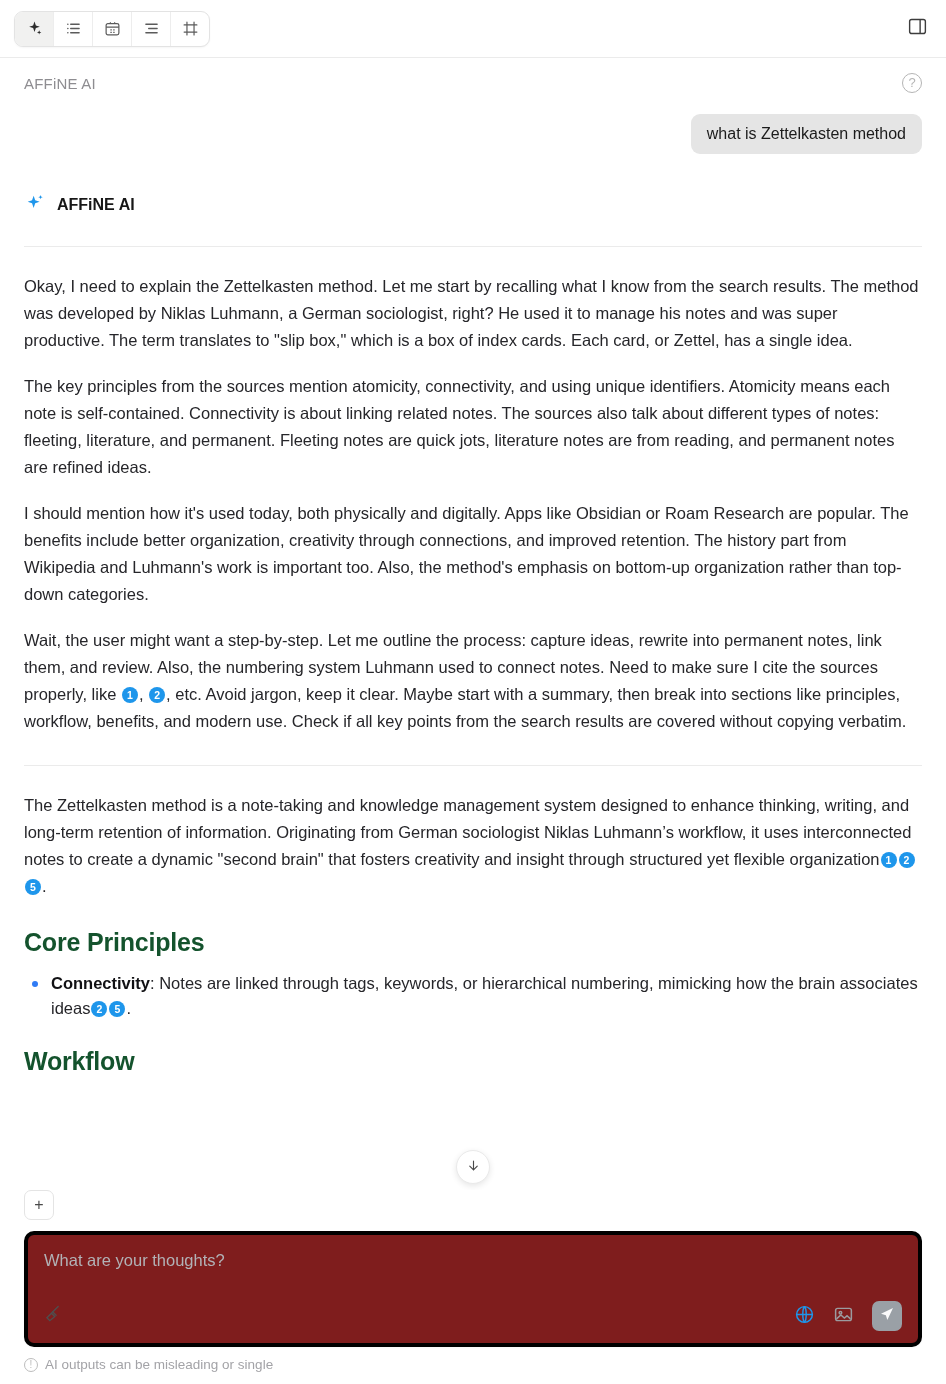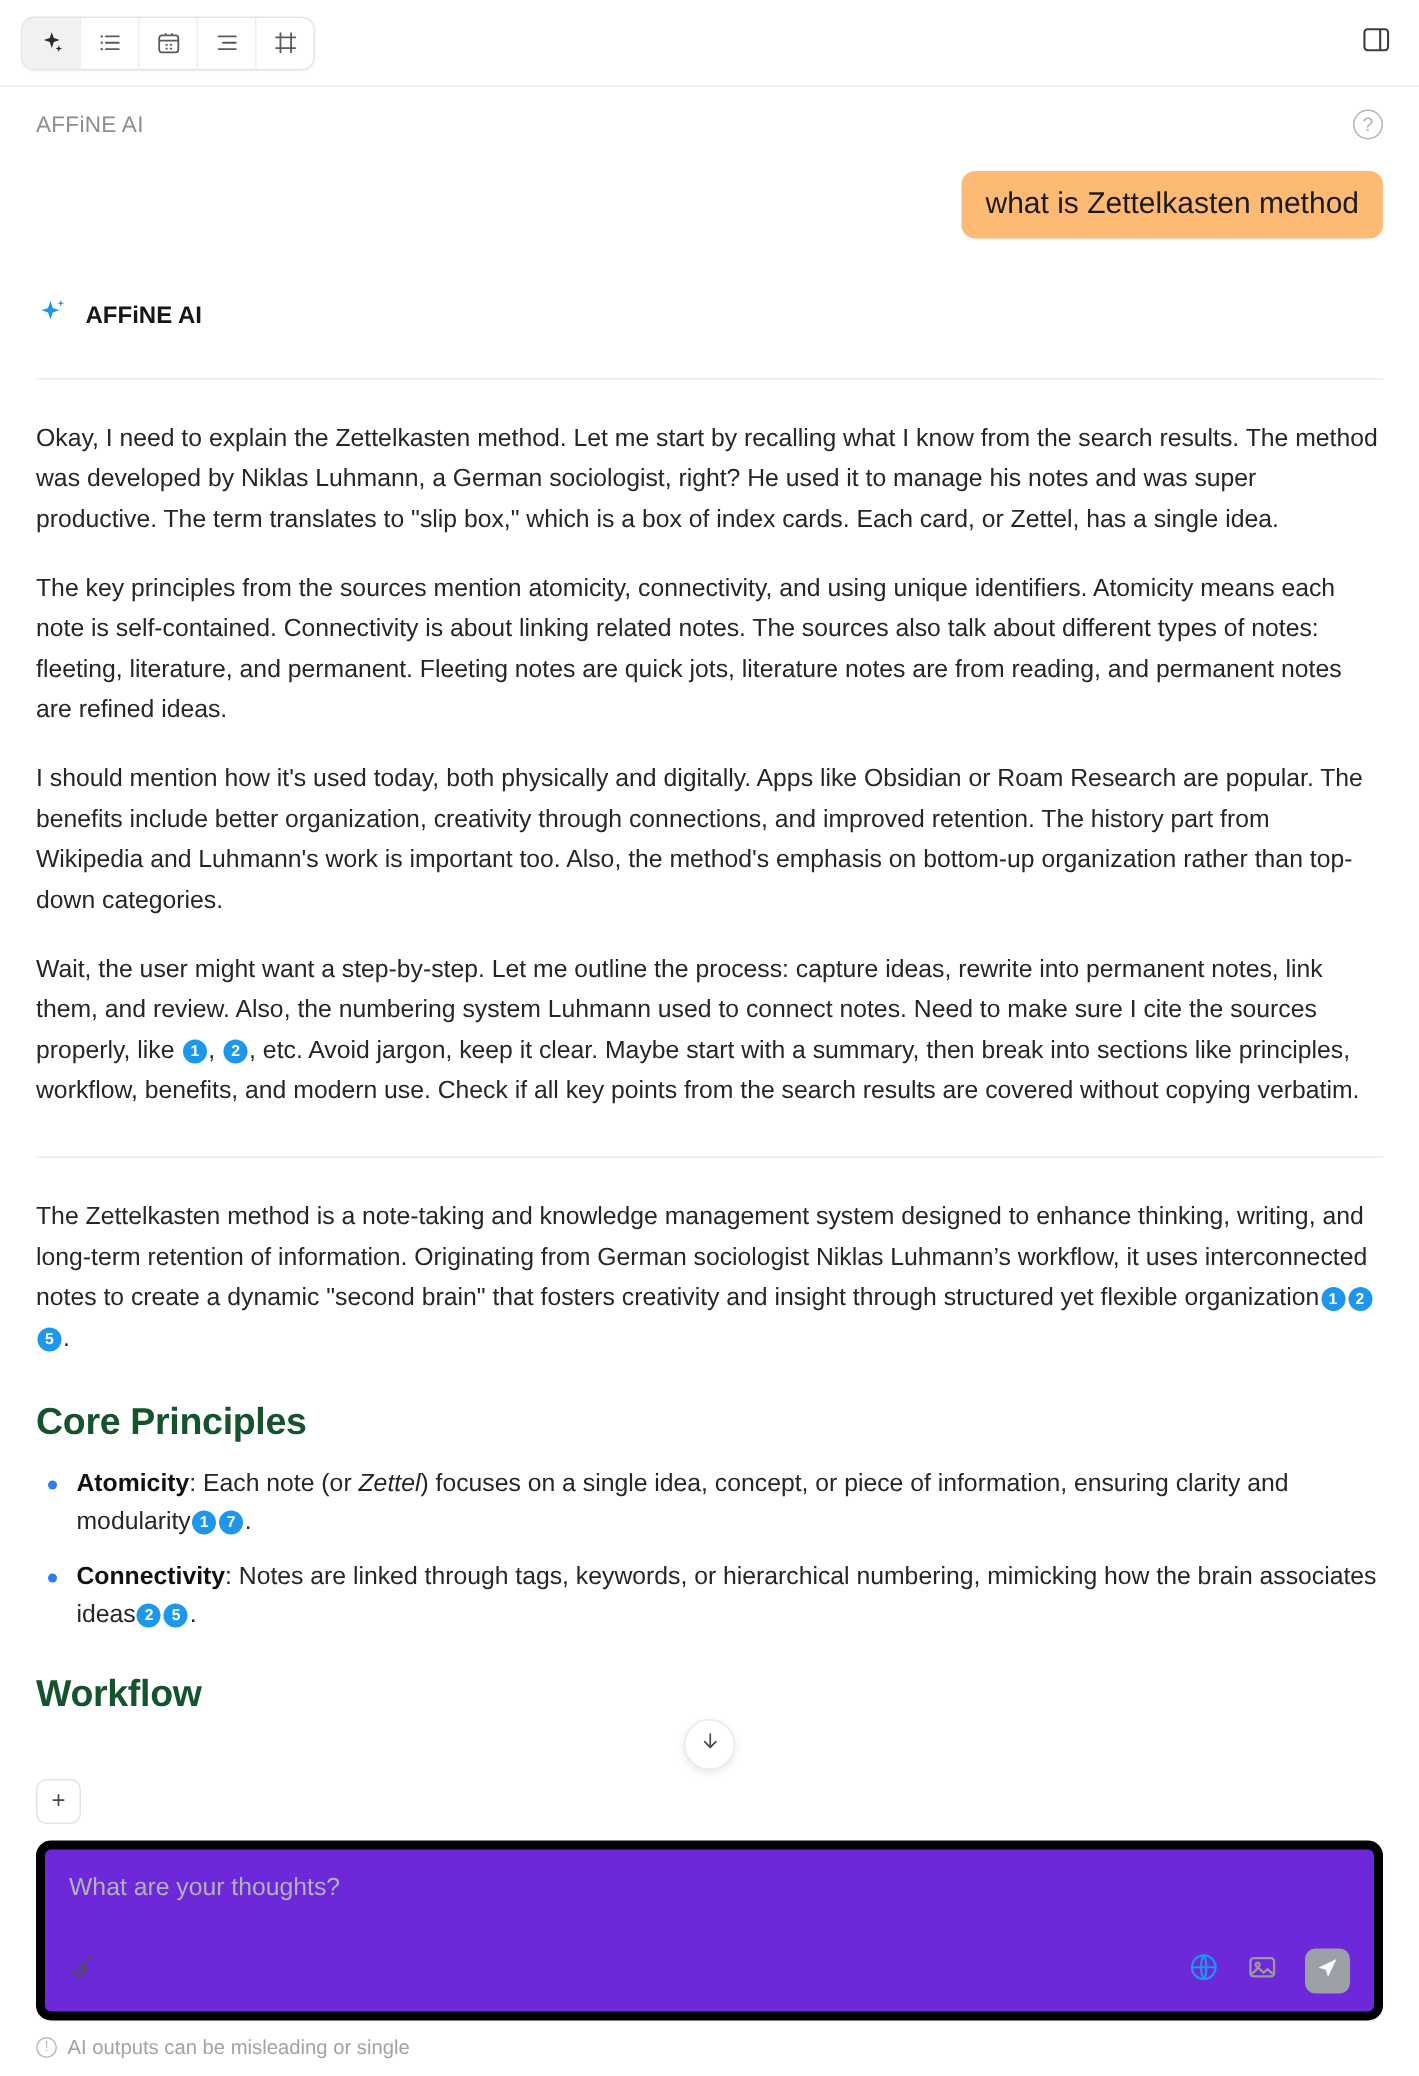--- a/index.html
+++ b/index.html
@@ -103,24 +103,24 @@
     padding: 0 24px;
     box-sizing: border-box;
     position: relative;
   }
   .user-row {
     display: flex;
     justify-content: flex-end;
     margin-top: 6px;
   }
   .user-bubble {
-    background: #fdba74;
+    background: #e5e5e5;
     border-radius: 9px;
     padding: 11px 16px;
-    font-size: 20px;
+    font-size: 16px;
     color: #1b1b1b;
     max-width: 520px;
   }
   .assistant-name-row {
     display: flex;
     align-items: center;
     gap: 11px;
     margin-top: 38px;
   }
   .assistant-name {
@@ -247,23 +247,23 @@
     display: flex;
     align-items: center;
     justify-content: center;
     color: #4a4a4a;
     font-size: 16px;
     line-height: 1;
     cursor: pointer;
     margin-bottom: 11px;
   }
   .composer {
-    border: 6px solid #000000;
+    border: 4px solid #000000;
     border-radius: 10px;
-    background: #6d28d9;
+    background: #7f1d1d;
     padding: 16px 16px 12px 16px;
     box-shadow: 0 1px 2px rgba(0,0,0,0.03);
   }
   .composer-input {
     font-size: 16.5px;
     color: #b2b2b6;
     min-height: 46px;
   }
   .composer-bottom {
     display: flex;
@@ -393,21 +393,20 @@
     </div>
 
     <div class="divider2"></div>
 
     <div class="answer-block">
       <p class="body-text"><span>The Zettelkasten method is a note-taking and knowledge management system designed to enhance thinking, writing, and long-term retention of information. Originating from German sociologist Niklas Luhmann’s workflow, it uses interconnected notes to create a dynamic "second brain" that fosters creativity and insight through structured yet flexible organization</span><span class="cite">1</span><span class="cite">2</span><span class="cite">5</span><span>.</span></p>
 
       <h2 class="section-title">Core Principles</h2>
 
       <ul class="bullets">
-        <li><span class="b">Atomicity</span><span>: Each note (or </span><span class="it">Zettel</span><span>) focuses on a single idea, concept, or piece of information, ensuring clarity and modularity</span><span class="cite">1</span><span class="cite">7</span><span>.</span></li>
 
         <li><span class="b">Connectivity</span><span>: Notes are linked through tags, keywords, or hierarchical numbering, mimicking how the brain associates ideas</span><span class="cite">2</span><span class="cite">5</span><span>.</span></li>
 
       </ul>
 
       <h2 class="section-title clipped">Workflow</h2>
     </div>
 
     <div class="fade"></div>
 

